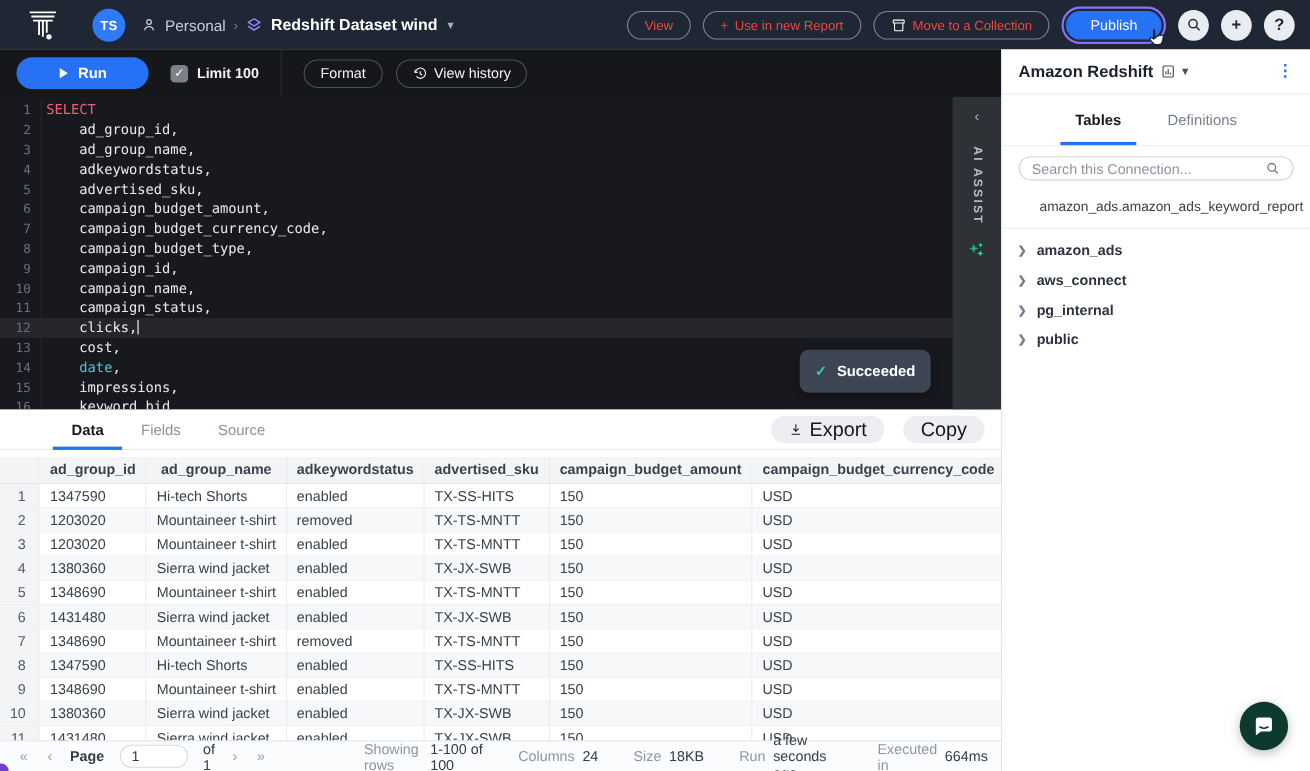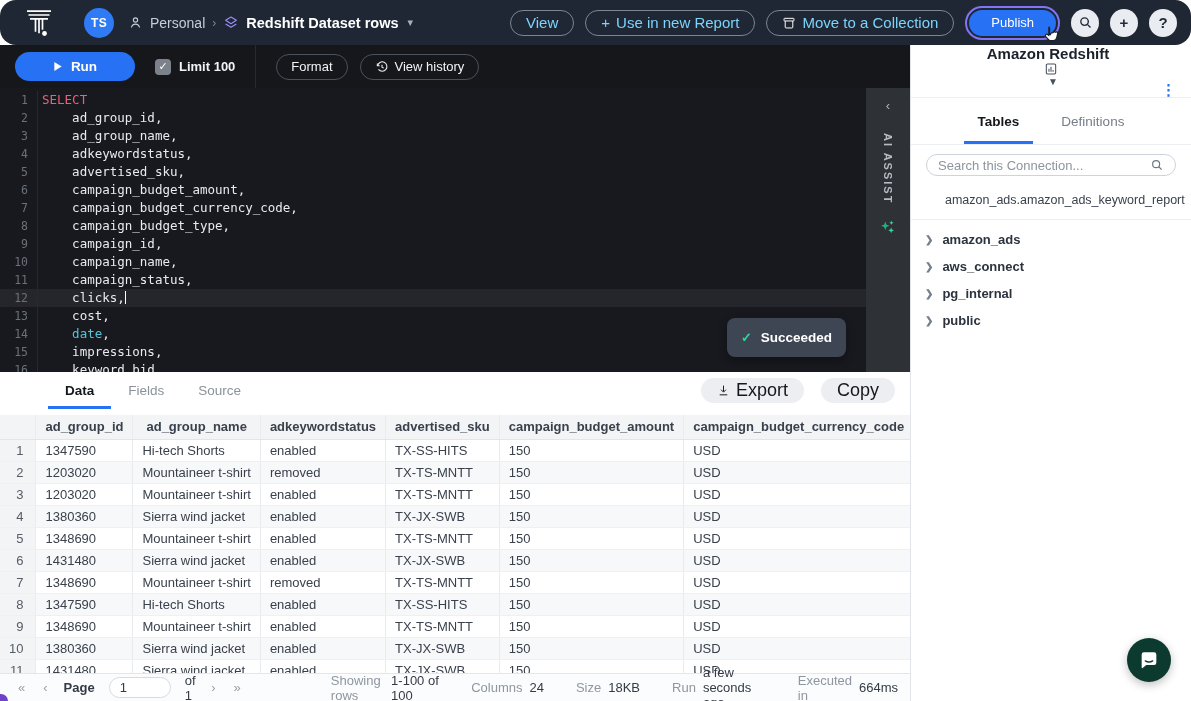--- a/index.html
+++ b/index.html
@@ -2,33 +2,33 @@
 <html><head>
 <meta charset="utf-8">
 <style>
   * { margin:0; padding:0; box-sizing:border-box; }
   html,body { width:1191px; height:701px; overflow:hidden; background:#fff;
               font-family:"Liberation Sans", sans-serif; }
   .app { position:relative; width:1191px; height:701px; overflow:hidden; }
 
   
   .nav { height:45px; background:#1f2734; display:flex; align-items:center;
-         padding:0 14px 0 26px; color:#fff;border-radius:16px; }
+         padding:0 14px 0 26px; color:#fff; }
   .nav-left { display:flex; align-items:center; gap:14px; flex:1; min-width:0; }
   .logo { width:26px; height:28px; display:block; }
   .avatar { width:30px; height:30px; border-radius:50%; background:#2f7bf6; color:#fff;
             font-size:12px; font-weight:bold; display:flex; align-items:center;
             justify-content:center; letter-spacing:.3px; margin-left:18px; }
   .crumb { display:flex; align-items:center; gap:7px; font-size:14px; color:#c7cdd6; }
   .crumb .sep { color:#7d8695; font-size:12px; }
   .doc-title { color:#fff; font-weight:700; font-size:14.5px; }
   .caret { color:#aab1bc; font-size:11px; margin-left:2px; }
   .nav-right { display:flex; align-items:center; gap:11px; }
   .pill-btn { height:26px; border:1px solid #7b8595; border-radius:14px; background:transparent;
-              color:#7dd3fc; font-size:15px; padding:0 15px; display:flex; align-items:center;
+              color:#ef4444; font-size:12px; padding:0 15px; display:flex; align-items:center;
               gap:6px; cursor:pointer; white-space:nowrap; font-family:inherit; }
   .publish-ring { border:2px solid #8274f4; border-radius:18px; padding:2px; }
   .publish-btn { height:26px; border:none; border-radius:13px; background:#2671f4; color:#fff;
                  font-size:13px; padding:0 22px; cursor:pointer; font-family:inherit; }
   .circle-btn { width:28px; height:28px; border-radius:50%; background:#e9edf2; border:none;
                 color:#222b3a; display:flex; align-items:center; justify-content:center;
                 cursor:pointer; font-weight:bold; font-size:15px; font-family:inherit; }
   .cursor-hand { position:absolute; left:1040px; top:23px; z-index:50; pointer-events:none; }
 
   
@@ -100,21 +100,21 @@
                 padding:0 10px; color:#343b45; margin:0 8px; font-family:inherit; }
   .sb-group { display:flex; gap:7px; margin-left:26px; align-items:center; }
   .sb-label { color:#8f96a0; }
   .sb-value { color:#343b45; }
   .purple-dot { position:absolute; left:-6px; top:694px; width:14px; height:14px; border-radius:50%;
                 background:#6f42c9; }
 
   
   .sidebar { position:absolute; left:910px; top:45px; width:281px; height:656px; background:#fff;
              border-left:1px solid #e1e4e8; }
-  .sb-head { height:53px; display:flex; align-items:center; padding:0 15px; border-bottom:1px solid #eceef1;flex-direction:column; }
+  .sb-head { height:41px; display:flex; align-items:center; padding:0 15px; border-bottom:1px solid #eceef1; }
   .sb-title { font-size:15px; font-weight:700; color:#1b212b; margin-right:6px; }
   .sb-caret { color:#48505c; font-size:10px; margin-left:4px; }
   .kebab { margin-left:auto; color:#2671f4; font-size:15px; font-weight:bold; background:none;
            border:none; cursor:pointer; letter-spacing:0; line-height:.45; }
   .sb-tabs { height:47px; display:flex; justify-content:center; gap:14px; border-bottom:1px solid #eceef1; }
   .sb-tab { padding:0 14px; display:flex; align-items:center; font-size:13.5px; color:#767e89;
             position:relative; background:none; border:none; cursor:pointer; font-family:inherit; }
   .sb-tab.active { color:#14171c; font-weight:700; }
   .sb-tab.active::after { content:""; position:absolute; left:0; right:0; bottom:0; height:3px; background:#2671f4; }
   .sb-search { margin:9px 15px 6px; height:22px; border:1px solid #cfd4da; border-radius:13px;
@@ -152,21 +152,21 @@
         <svg width="15" height="15" viewBox="0 0 24 24">
           <circle cx="12" cy="8" r="3.4" fill="none" stroke="#c7cdd6" stroke-width="1.8"></circle>
           <path d="M5.5 20c.8-3.6 3.4-5.4 6.5-5.4s5.7 1.8 6.5 5.4" fill="none" stroke="#c7cdd6" stroke-width="1.8"></path>
         </svg>
         <span>Personal</span>
         <span class="sep">›</span>
         <svg width="16" height="16" viewBox="0 0 24 24">
           <path d="M12 3l8 5-8 5-8-5z" fill="none" stroke="#9a8cf8" stroke-width="1.8" stroke-linejoin="round"></path>
           <path d="M4 13.5l8 5 8-5" fill="none" stroke="#9a8cf8" stroke-width="1.8" stroke-linejoin="round"></path>
         </svg>
-        <span class="doc-title">Redshift Dataset rows</span>
+        <span class="doc-title">Redshift Dataset wind</span>
         <span class="caret">▾</span>
       </div>
     </div>
     <div class="nav-right">
       <button class="pill-btn">
         <span>View</span>
       </button>
       <button class="pill-btn">
         <span>+</span>
         <span>Use in new Report</span>

